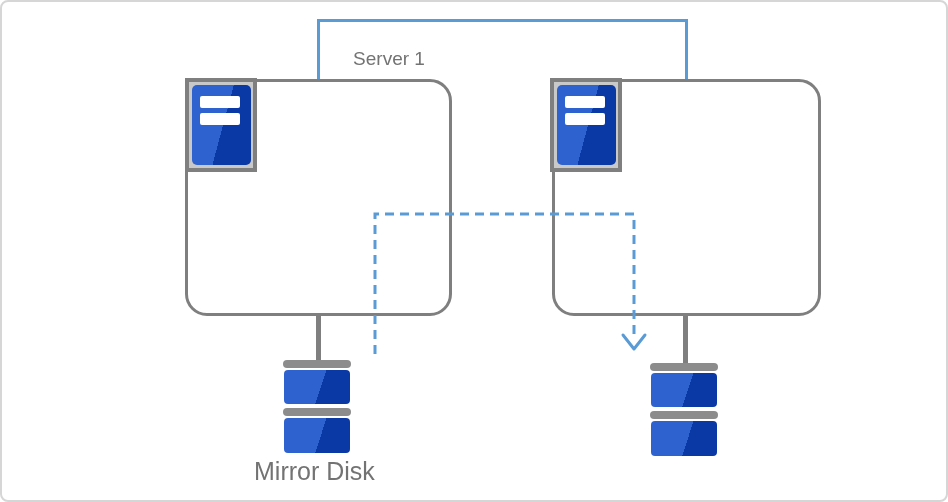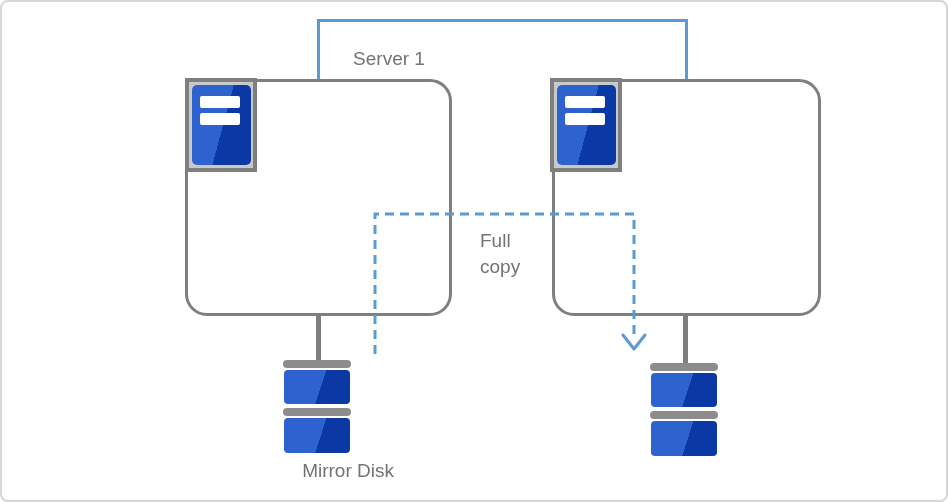--- a/index.html
+++ b/index.html
@@ -103,23 +103,23 @@
     border-radius: 4px;
     background: linear-gradient(108deg, #2e62cf 55%, #0a38a5 55%);
   }
   .disk .platter.p1 { top: 10px; height: 34px; }
   .disk .platter.p2 { top: 58px; height: 35px; }
 
   .mirror-label {
     position: absolute;
     left: 252px; top: 457px;
     width: 140px; height: 24px;
-    font-size: 19px;
+    font-size: 25px;
     line-height: 24px;
-    text-align: right;
+    text-align: left;
     white-space: nowrap;
   }
 
   .full-copy-label {
     position: absolute;
     left: 478px; top: 226px;
     font-size: 19px;
     line-height: 26px;
     white-space: pre-line;
   }
@@ -167,21 +167,19 @@
     <div class="platter p2"></div>
   </div>
   <div class="disk d2">
     <div class="cap c1"></div>
     <div class="platter p1"></div>
     <div class="cap c2"></div>
     <div class="platter p2"></div>
   </div>
 
   <div class="mirror-label">Mirror Disk</div>
-  <div class="full-copy-label">Full
-copy</div>
 
   <svg class="flow-overlay" viewBox="0 0 948 502" xmlns="http://www.w3.org/2000/svg">
     <path d="M373,352 L373,212 L632,212 L632,337" fill="none" stroke="#5b9bd5" stroke-width="3" stroke-dasharray="9 6"></path>
     <path d="M621,333 L632,347 L643,333" fill="none" stroke="#5b9bd5" stroke-width="3" stroke-linecap="round" stroke-linejoin="round"></path>
   </svg>
 
 </div>
 
 </body></html>

